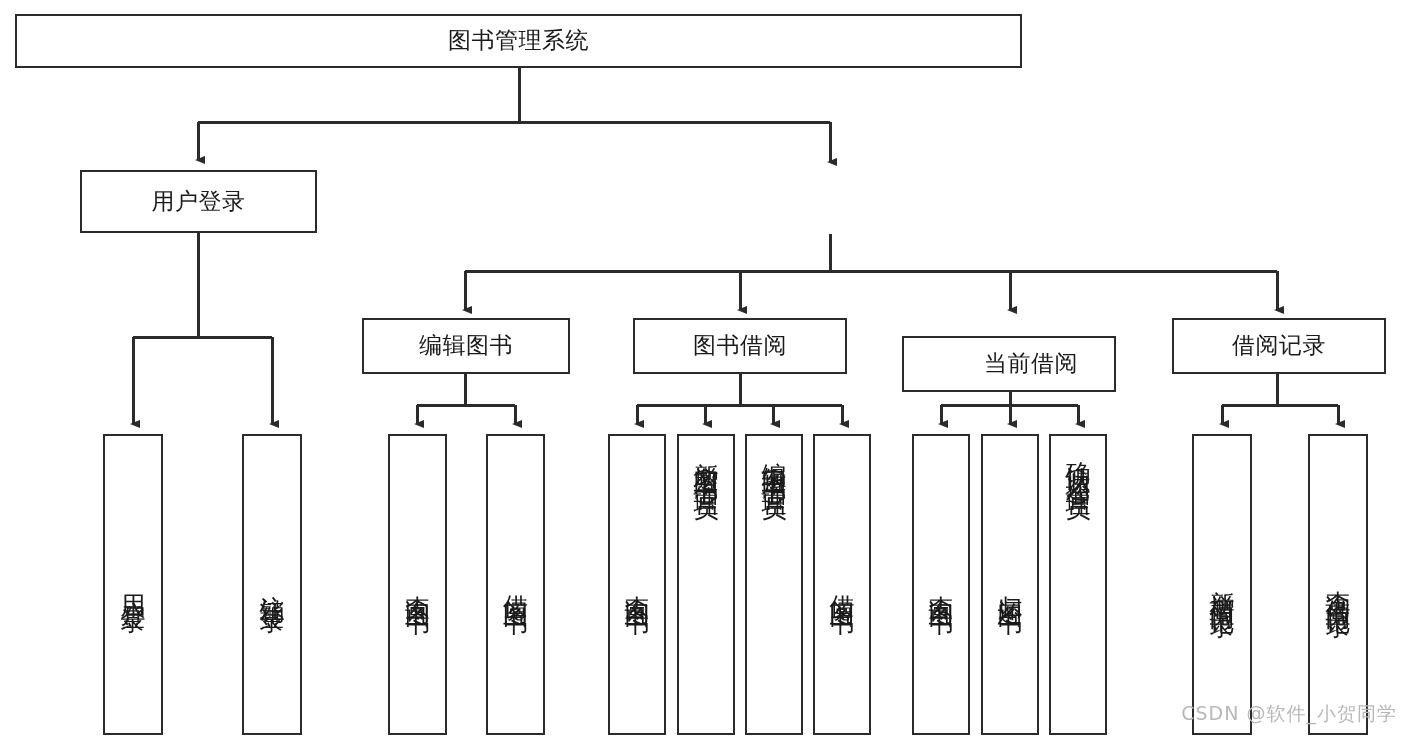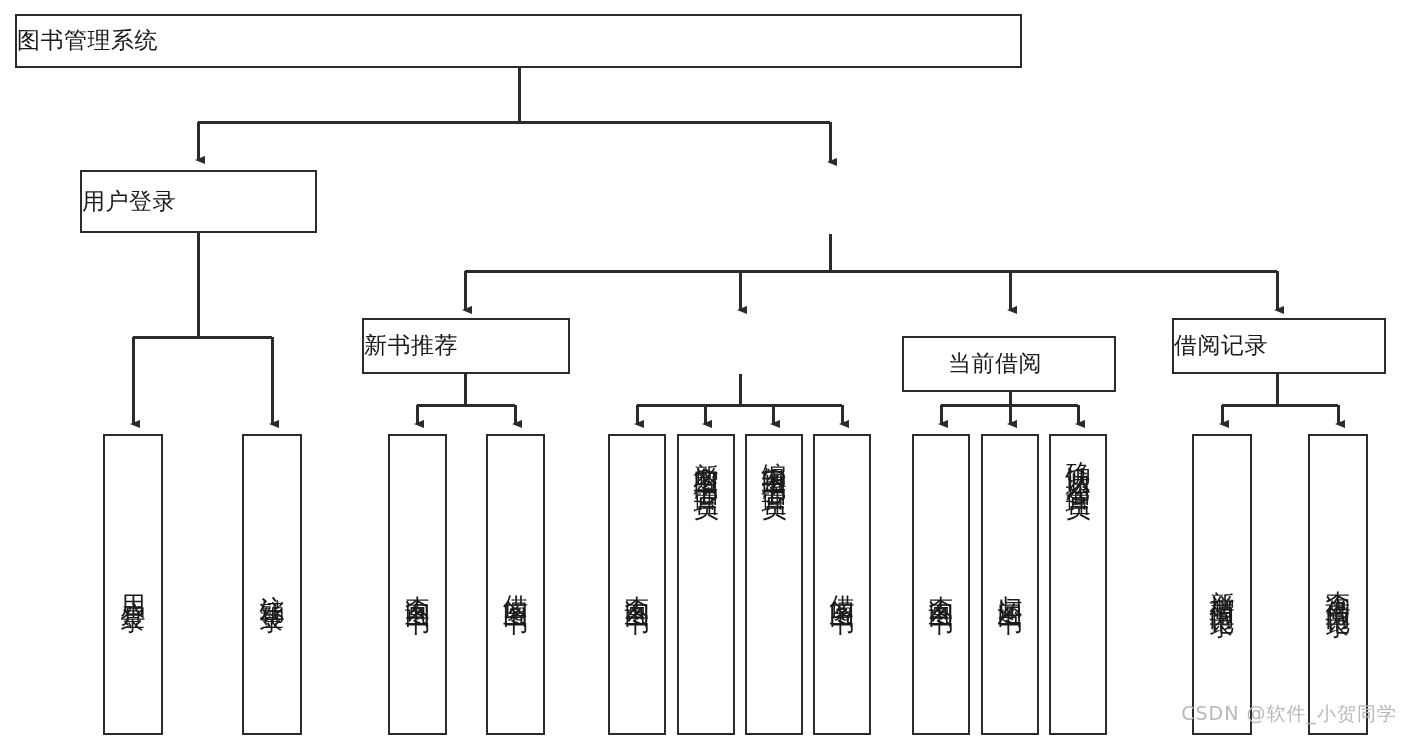--- a/index.html
+++ b/index.html
@@ -25,20 +25,21 @@
     width: 1405px;
     height: 747px;
   }
   .node {
     position: absolute;
     box-sizing: border-box;
     background: #ffffff;
     border: 2px solid #2b2b2b;
     display: flex;
     align-items: center;
+    justify-content: center;
     color: #1a1a1a;
   }
   .node-label {
     display: block;
     text-align: center;
     line-height: 1.12;
     color: #1a1a1a;
   }
   
   .node.horiz .node-label {
@@ -151,23 +152,26 @@
   <div class="node horiz" style="left:15px; top:14px; width:1007px; height:54px;">
     <span class="node-label">图书管理系统</span>
   </div>
 
   <div class="node horiz" style="left:80px; top:170px; width:237px; height:63px;">
     <span class="node-label">用户登录</span>
   </div>
 
 
   <div class="node horiz" style="left:362px; top:318px; width:208px; height:56px;">
-    <span class="node-label">新书推荐</span>
-  </div>
-
+    <span class="node-label">编辑图书</span>
+  </div>
+
+  <div class="node horiz" style="left:633px; top:318px; width:214px; height:56px;">
+    <span class="node-label">图书借阅</span>
+  </div>
 
   <div class="node horiz" style="left:902px; top:336px; width:214px; height:56px;padding-left:44px;">
     <span class="node-label">当前借阅</span>
   </div>
 
   <div class="node horiz" style="left:1172px; top:318px; width:214px; height:56px;">
     <span class="node-label">借阅记录</span>
   </div>
 
   <div class="node vert centered" style="left:103px; top:434px; width:60px; height:301px;">

